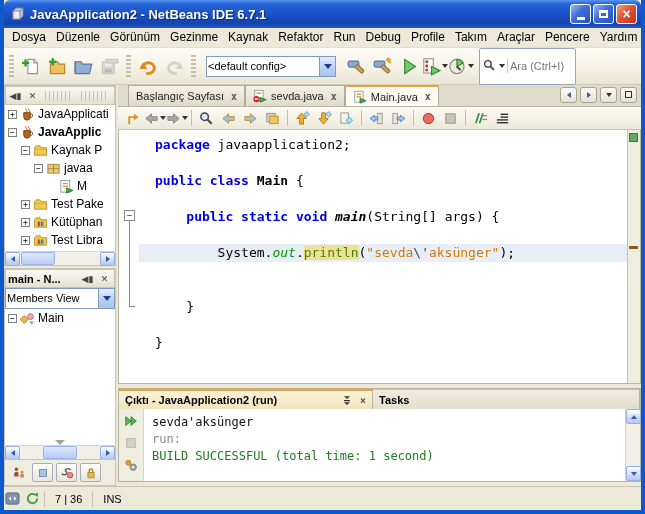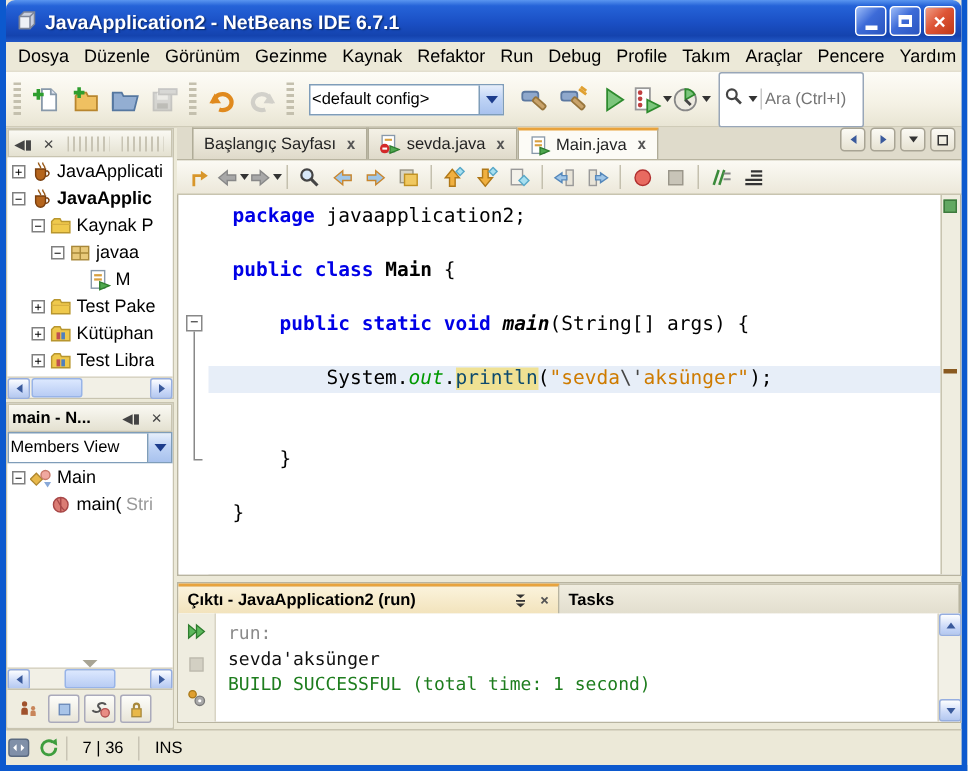--- a/index.html
+++ b/index.html
@@ -65,21 +65,21 @@
 .sb-v{position:absolute;top:0;bottom:0;width:15px;display:flex;flex-direction:column;background:#F2F0E6;border-left:1px solid #D8D4C4}
 .sbtn{flex:none;width:15px;height:14px;background:linear-gradient(180deg,#FDFEFF,#CCDAF8 60%,#B4C8F0);border:1px solid #96AEE0;border-radius:2px;display:flex;align-items:center;justify-content:center}
 .sb-v .sbtn{height:15px}
 .tri-l{width:0;height:0;border-top:3px solid transparent;border-bottom:3px solid transparent;border-right:4px solid #3A5A9C}
 .tri-r{width:0;height:0;border-top:3px solid transparent;border-bottom:3px solid transparent;border-left:4px solid #3A5A9C}
 .tri-u{width:0;height:0;border-left:3px solid transparent;border-right:3px solid transparent;border-bottom:4px solid #3A5A9C}
 .tri-d{width:0;height:0;border-left:3px solid transparent;border-right:3px solid transparent;border-top:4px solid #3A5A9C}
 .sthumb{width:34px;margin:0 1px;background:linear-gradient(180deg,#DCE8FE,#B8CCF4);border:1px solid #98B4E8;border-radius:2px}
 .strack{flex:1}
 
-#tabrow{position:absolute;left:114px;top:85px;right:0;height:22px;background:#DFDBCB;border-bottom:1px solid #B8B4A0;display:flex;align-items:flex-start;padding-left:10px}
+#tabrow{position:absolute;left:114px;top:85px;right:0;height:22px;background:#DFDBCB;border-bottom:1px solid #B8B4A0;display:flex;align-items:center;padding-left:10px}
 .etab{display:flex;align-items:center;gap:4px;height:21px;padding:0 7px;border:1px solid #B0AC98;border-bottom:none;
   background:linear-gradient(180deg,#F4F1E6,#DFDACA);font-size:11px;white-space:nowrap;color:#222}
 .etab.active{background:#FCFBF6;border-top:2px solid #E8A33D;font-weight:normal}
 .tclose{color:#555;font-weight:bold;font-size:10px;margin-left:3px;font-family:"DejaVu Sans Mono",monospace}
 #tabrow-buttons{margin-left:auto;display:flex;align-items:center;gap:3px;padding:0 4px 2px 0}
 .trbtn{width:17px;height:16px;border:1px solid #A8A494;border-radius:3px;background:linear-gradient(180deg,#FBFAF4,#E6E2D2);display:flex;align-items:center;justify-content:center}
 .trbtn .sq{width:7px;height:7px;border:1px solid #333}
 
 #edtoolbar{position:absolute;left:114px;top:107px;right:0;height:23px;background:linear-gradient(180deg,#FBFAF4,#ECE8DA);border-bottom:1px solid #C8C4B0;display:flex;align-items:center;padding:0 4px;gap:1px}
 .eico{width:21px;height:19px;display:inline-flex;align-items:center;justify-content:center}
@@ -91,21 +91,21 @@
 .fold-line{position:absolute;left:10px;top:91px;width:1px;height:85px;background:#888}
 .fold-corner{position:absolute;left:10px;top:176px;width:6px;height:1px;background:#888}
 #codewrap{position:absolute;left:20px;top:0;right:13px;bottom:0;padding-top:6px;font-family:"DejaVu Sans Mono",monospace;font-size:13px;line-height:18px}
 .cl{height:18px;white-space:pre;padding-left:16px}
 .cl.hl{background:#E7EEF8}
 .kw{color:#0000E6;font-weight:bold}
 .pl{color:#000}
 .cls{color:#000;font-weight:bold}
 .mtd{color:#000;font-weight:bold;font-style:italic}
 .fld{color:#009900;font-style:italic}
-.mark{color:#0c4a6e;background:#EFE193}
+.mark{color:#4d7c0f;background:#EFE193}
 .str{color:#CE7B00}
 .esc{color:#444}
 #watermark{position:absolute;left:58px;top:222px;font-size:24px;font-weight:bold;color:rgba(170,170,170,.30);letter-spacing:1px;font-family:"Liberation Sans",sans-serif}
 #stripe{position:absolute;right:0;top:0;bottom:0;width:13px;background:#EFEDE0;border-left:1px solid #C8C4B0}
 .stripe-ok{position:absolute;right:2px;top:3px;width:9px;height:9px;background:#62A862;border:1px solid #3E7A3E}
 .stripe-mark{position:absolute;right:2px;top:116px;width:9px;height:3px;background:#8A5A20}
 
 #output-panel{position:absolute;left:114px;top:388px;right:0;bottom:28px;background:#fff;border:1px solid #B8B4A0}
 #output-tabs{position:absolute;left:0;top:0;right:0;height:20px;display:flex;background:#DFDBCB}
 .otab{display:flex;align-items:center;gap:4px;padding:0 6px;font-weight:bold;font-size:11px;border-right:1px solid #B8B4A0;white-space:nowrap}
@@ -414,31 +414,20 @@
         <div class="trow" style="padding-left: 3px;">
           <span class="texp">−</span>
           <span class="ic">
             <svg viewBox="0 0 16 16" width="15" height="15">
               <rect x="1.5" y="6" width="6" height="6" fill="#E8B84A" stroke="#B08830" transform="rotate(45 4.5 9)"></rect>
               <circle cx="11" cy="6" r="3.2" fill="#F0A8A0" stroke="#C87868"></circle>
               <polygon points="10,11 15,11 12.5,15" fill="#88A8D8"></polygon>
             </svg>
           </span>
           <span class="tlbl">Main</span>
-        </div>
-        <div class="trow" style="padding-left: 16px;">
-          <span style="width: 9px; flex: 0 0 auto;"></span>
-          <span class="ic">
-            <svg viewBox="0 0 16 16" width="15" height="15">
-              <circle cx="8" cy="8" r="5.2" fill="#DB7C74" stroke="#A84848"></circle>
-              <path d="M8 2.8 v10.4 M5 4 c2 2 4 8 6 8" stroke="#A84848" fill="none"></path>
-            </svg>
-          </span>
-          <span class="tlbl">main(</span>
-          <span class="tsuffix">Stri</span>
         </div>
       </div>
     <div class="sb-h" style="bottom:26px">
       <span class="sbtn">
           <span class="tri-l"></span>
         </span>
       <span class="strack"></span>
       <span class="sthumb"></span>
       <span class="strack"></span>
       <span class="sbtn">
@@ -740,22 +729,22 @@
             <span class="ic">
               <svg viewBox="0 0 16 16" width="14" height="14">
                 <circle cx="5" cy="5.5" r="2.8" fill="#E0A030" stroke="#A87818"></circle>
                 <circle cx="10.5" cy="10.5" r="3.6" fill="#A8A8A8" stroke="#787878"></circle>
                 <circle cx="10.5" cy="10.5" r="1.2" fill="#FFF"></circle>
               </svg>
             </span>
           </span>
         </div>
       <div id="output-text">
+          <div class="ol plain">sevda'aksünger</div>
           <div class="ol muted">run:</div>
-          <div class="ol plain">sevda'aksünger</div>
           <div class="ol success">BUILD SUCCESSFUL (total time: 1 second)</div>
         </div>
       <div class="sb-v" style="right:0">
         <span class="sbtn">
             <span class="tri-u"></span>
           </span>
         <span class="strack"></span>
         <span class="sbtn">
             <span class="tri-d"></span>
           </span>

